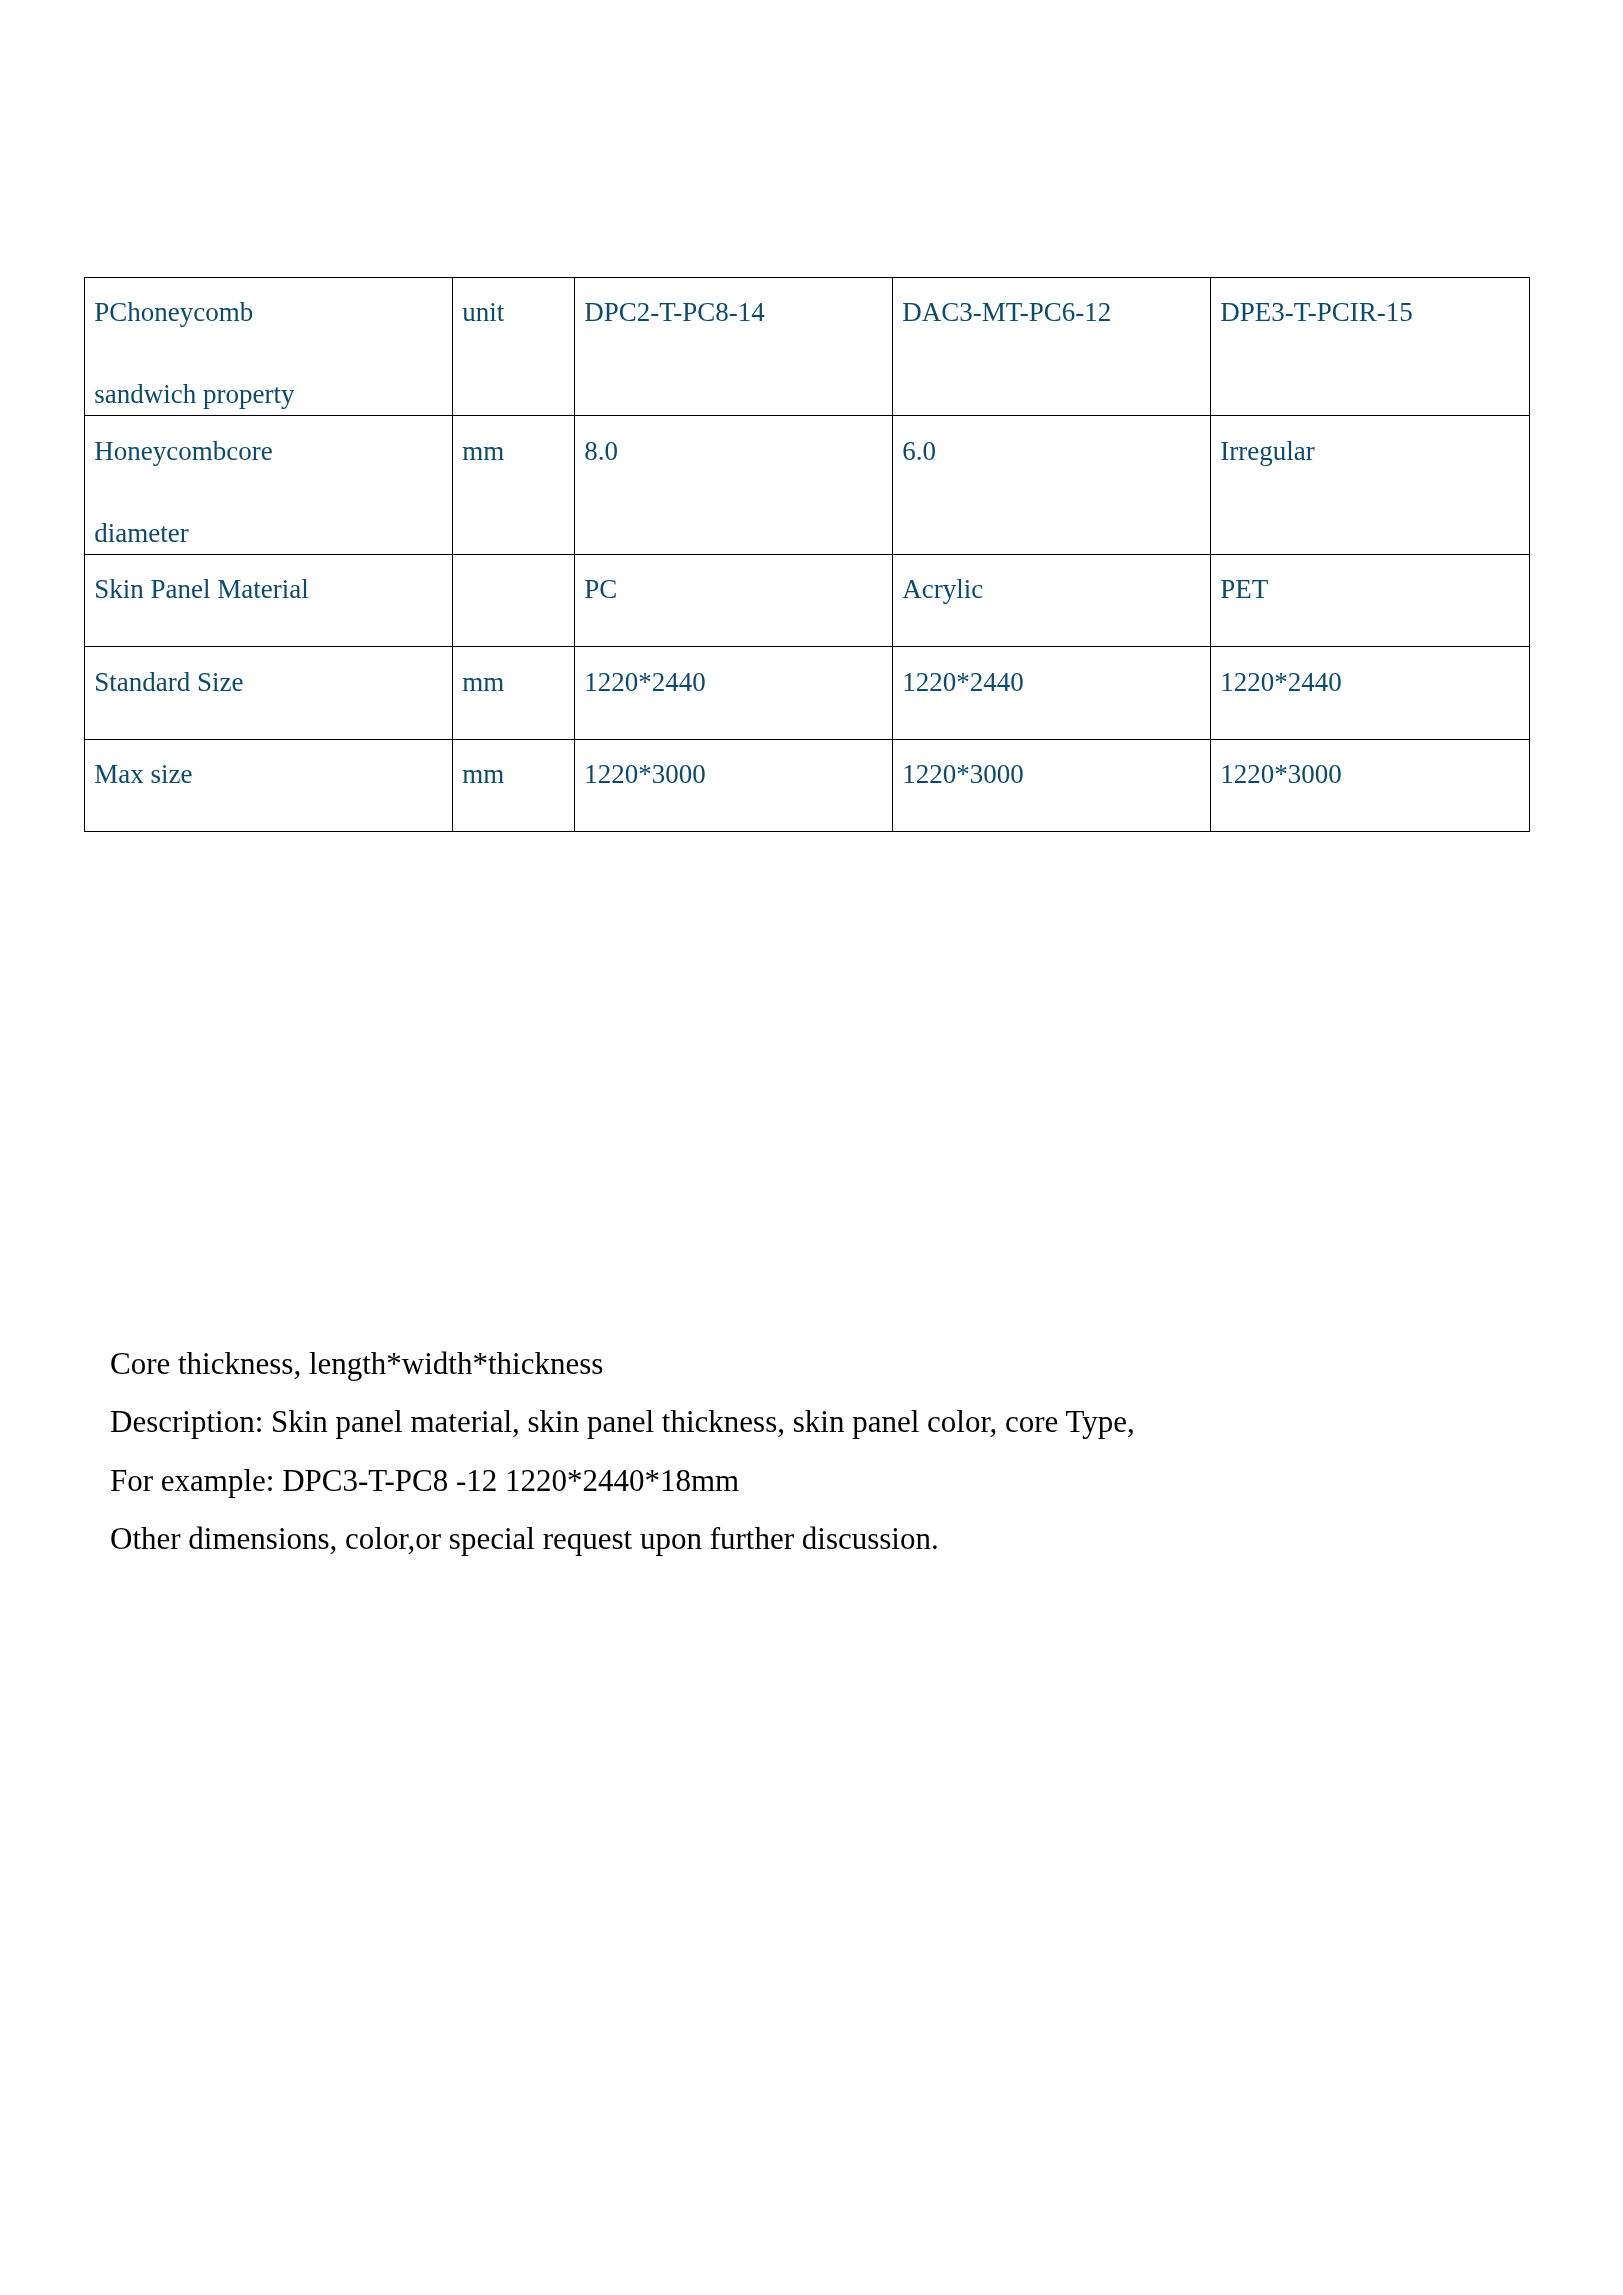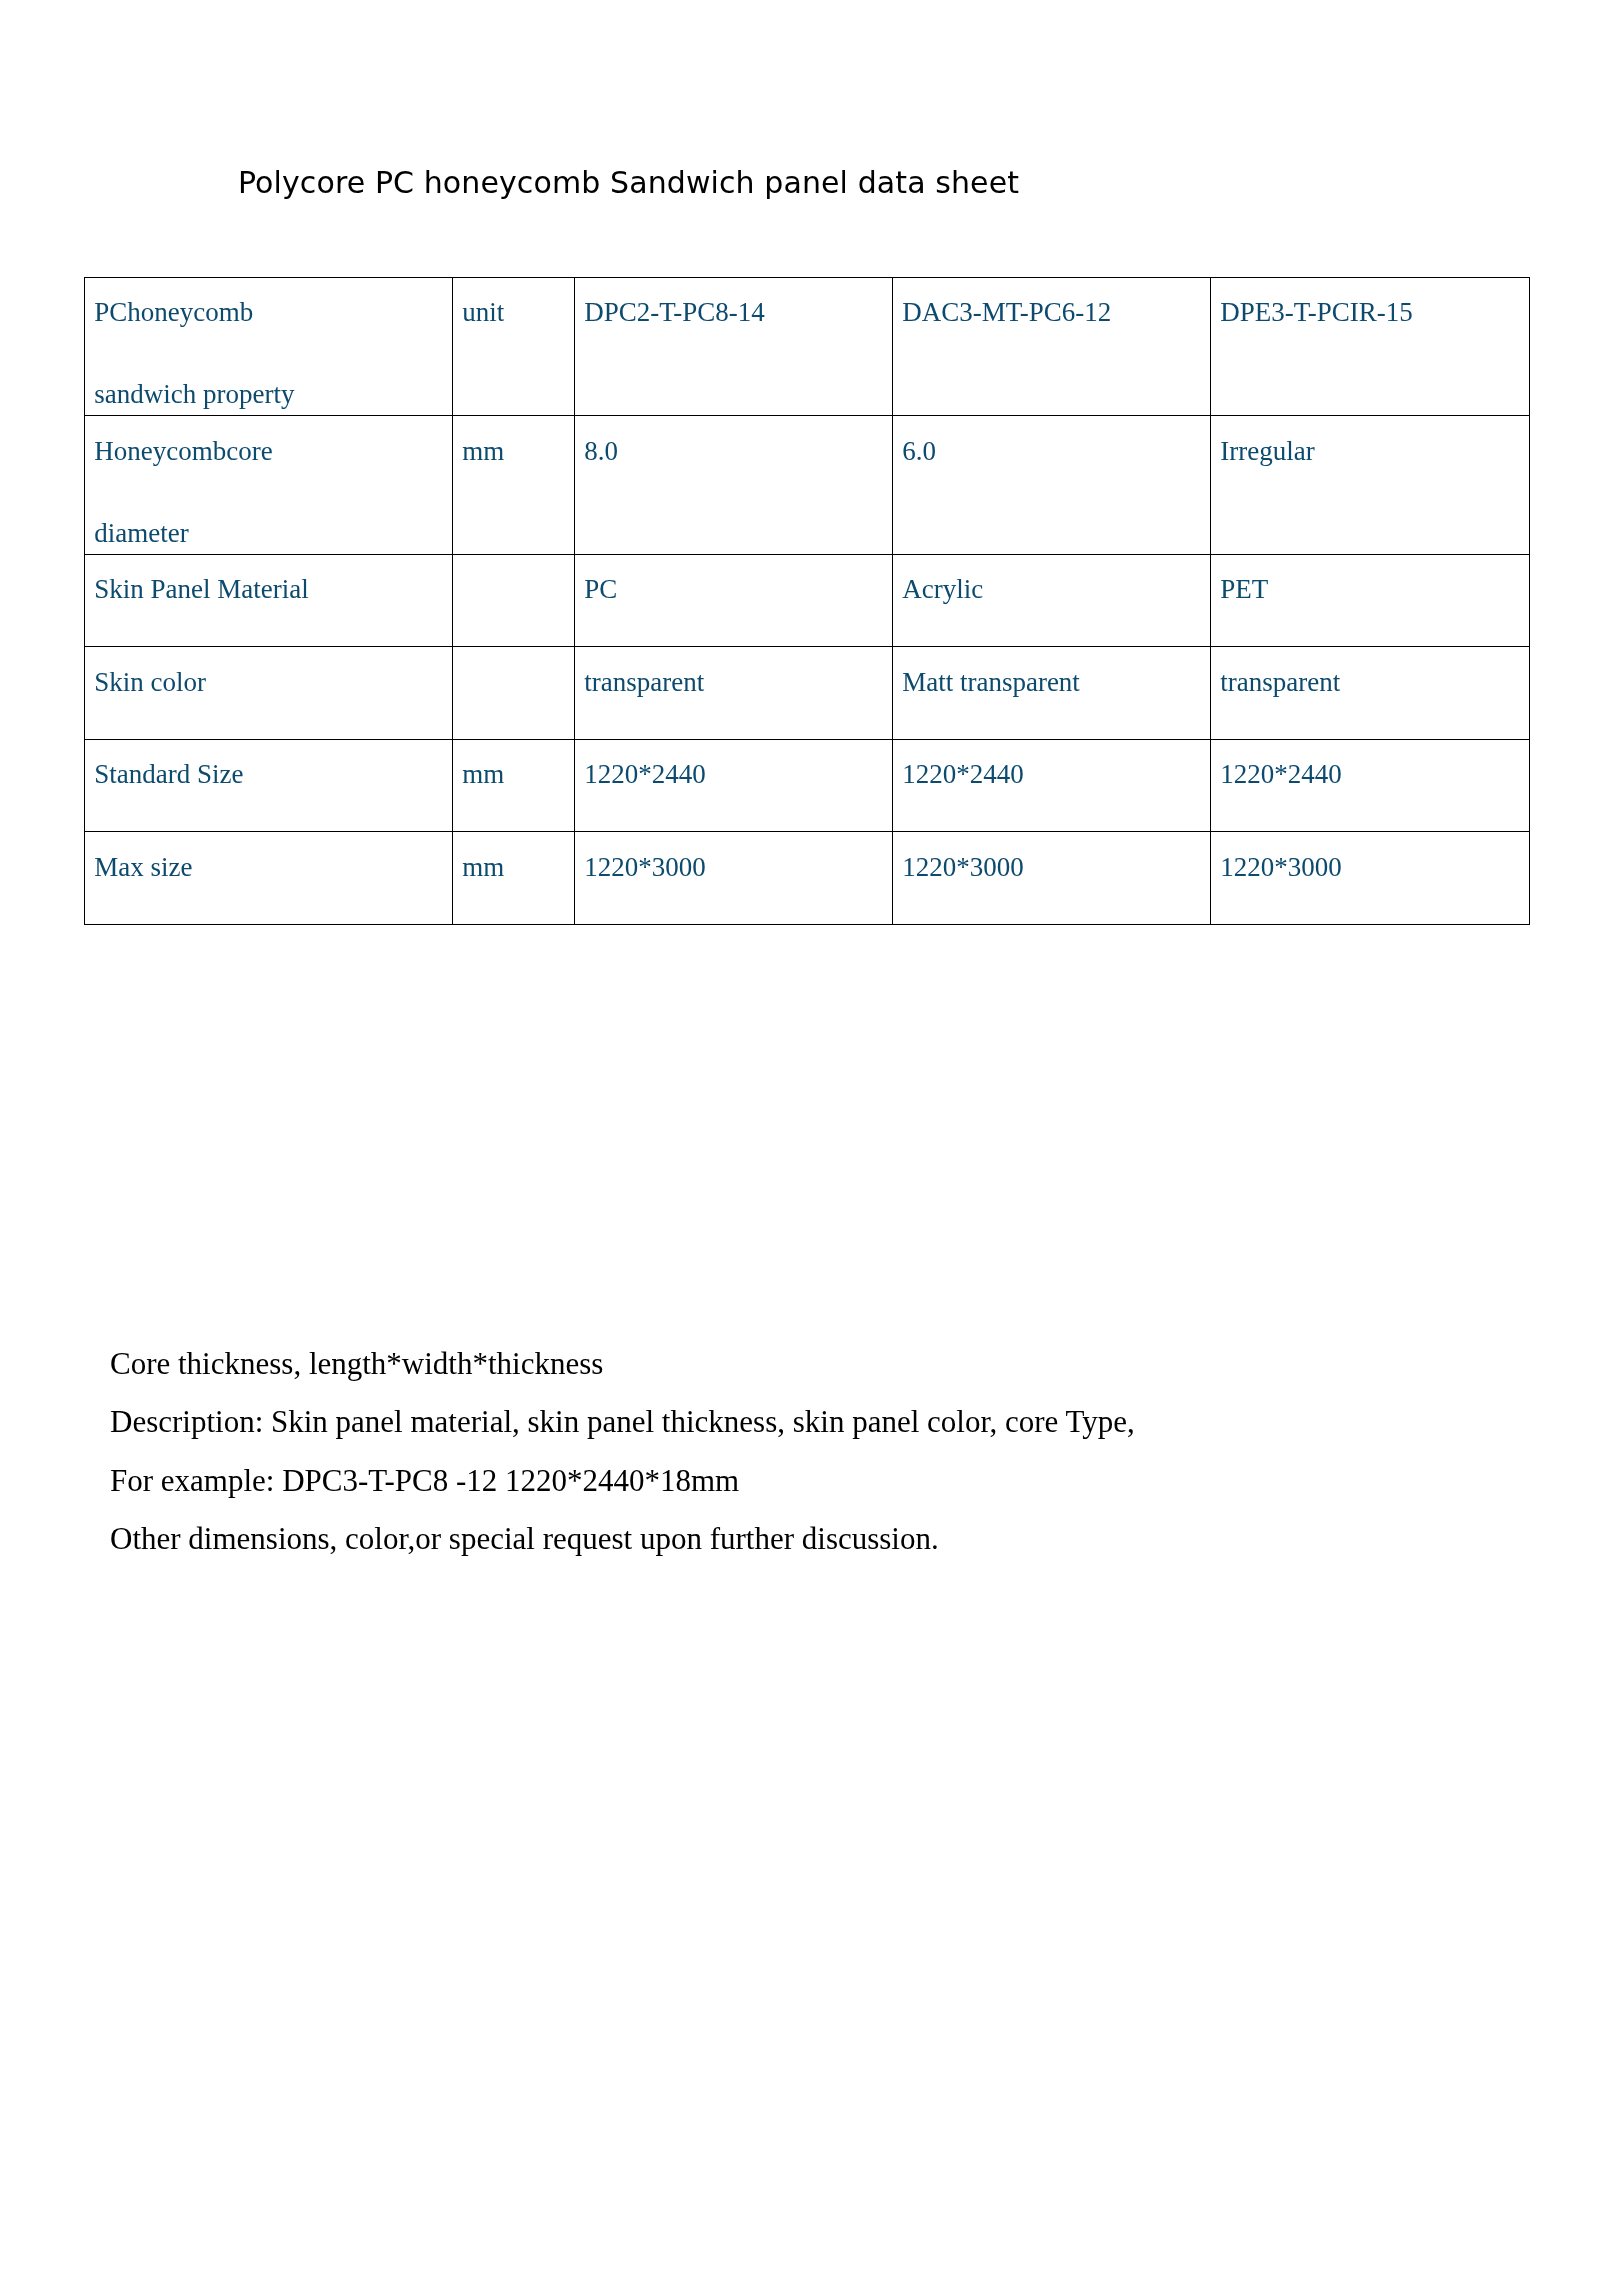--- a/index.html
+++ b/index.html
@@ -94,21 +94,20 @@
   .desc-line {
     display: block;
     white-space: pre-wrap;
   }
 </style>
 </head>
 <body>
 
 <div class="page">
 
-  <div class="doc-title">Polycore PC honeycomb Sandwich panel data sheet</div>
 
   <table class="spec-table">
     <colgroup>
       <col class="col-prop">
       <col class="col-unit">
       <col class="col-a">
       <col class="col-b">
       <col class="col-c">
     </colgroup>
     <tbody>
@@ -137,27 +136,20 @@
 
 
       <tr class="r-tall">
         <td>Skin Panel Material</td>
         <td></td>
         <td>PC</td>
         <td>Acrylic</td>
         <td>PET</td>
       </tr>
 
-      <tr class="r-tall">
-        <td>Skin color</td>
-        <td></td>
-        <td>transparent</td>
-        <td>Matt transparent</td>
-        <td>transparent</td>
-      </tr>
 
       <tr class="r-tall">
         <td>Standard Size</td>
         <td>mm</td>
         <td>1220*2440</td>
         <td>1220*2440</td>
         <td>1220*2440</td>
       </tr>
 
       <tr class="r-tall">

